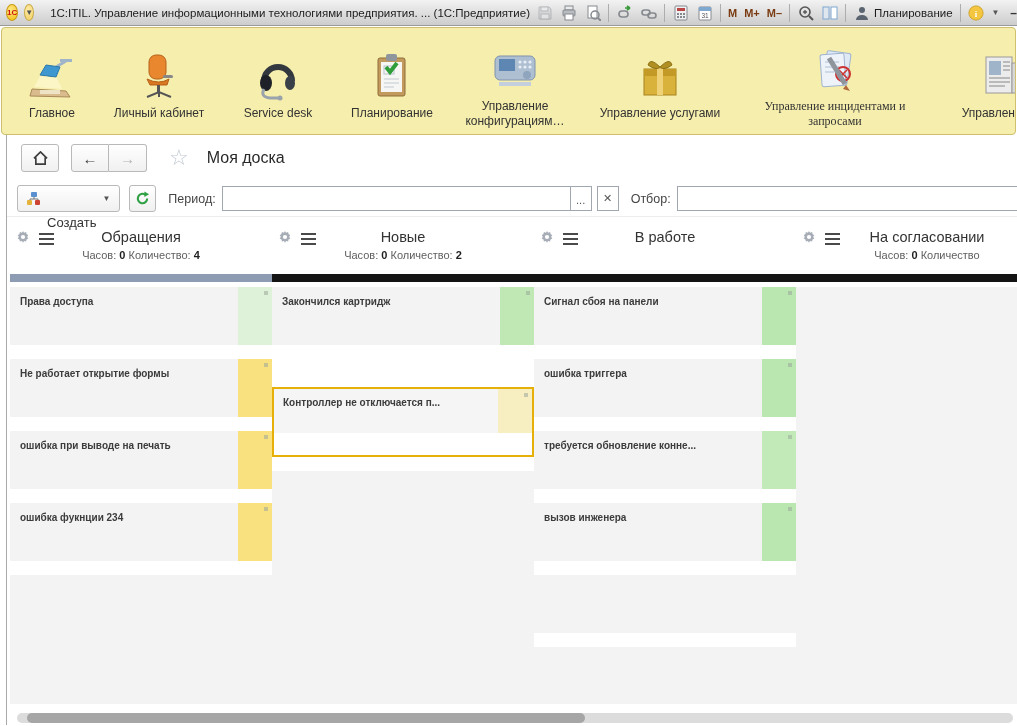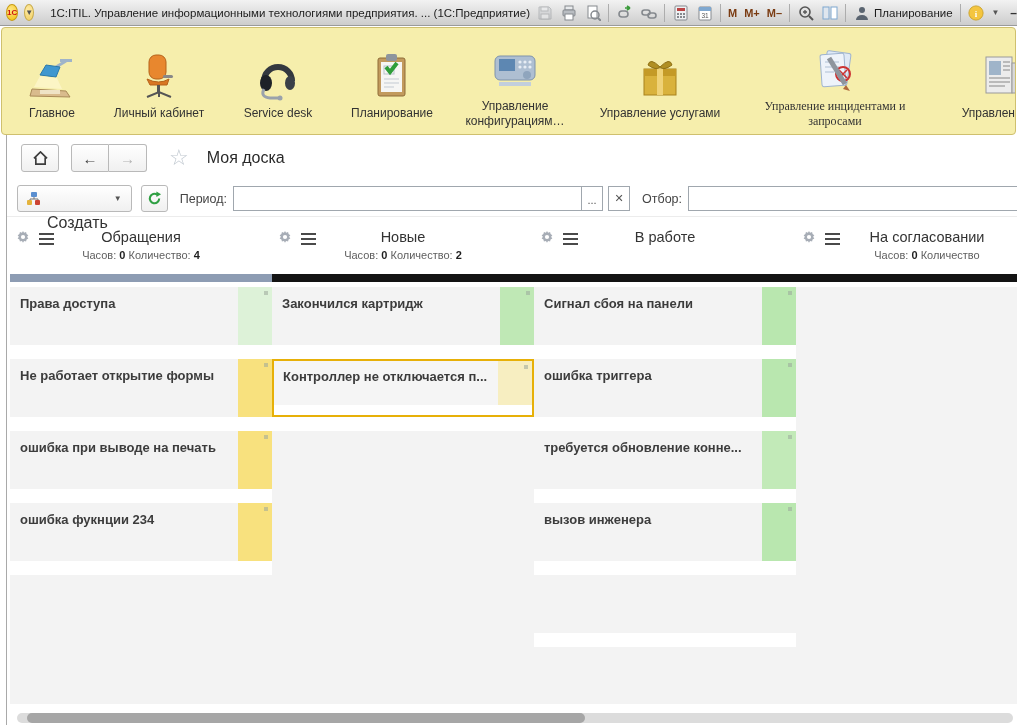--- a/index.html
+++ b/index.html
@@ -57,21 +57,21 @@
   .navgrp { display:flex; margin-left:12px; }
   .nav-back { width:38px; border-radius:3px 0 0 3px; font-size:15px; color:#3d3d3d; font-weight:bold;}
   .nav-fwd  { width:38px; border-radius:0 3px 3px 0; border-left:none; font-size:15px; color:#b3b3b3; font-weight:bold;}
   .star { font-size:22px; color:#c0c8d0; margin-left:22px; }
   .page-title { font-size:16px; color:#2a2a2a; margin-left:18px; }
 
   
   .toolbar { height:36px; display:flex; align-items:center; padding-left:10px;
              border-bottom:1px solid #ececec; }
   .create-btn { height:27px; display:flex; align-items:center; gap:6px; padding:0 9px; cursor:pointer;}
-  .create-btn .clabel { font-size:16px; color:#333;margin-top:48px; }
+  .create-btn .clabel { font-size:13px; color:#333;margin-top:48px; }
   .caret { font-size:8px; color:#555; }
   .refresh-btn { width:27px; height:27px; margin-left:9px; cursor:pointer; }
   .flabel { font-size:12.5px; color:#444; margin-left:12px; }
   .pfield { display:flex; margin-left:6px; }
   .tb-input { height:25px; border:1px solid #a0a7ae; border-right:none; width:348px;
               font-size:12px; padding:0 5px; outline:none; }
   .ell-btn { height:25px; width:22px; border:1px solid #a0a7ae; background:#fff;
              font-size:11px; color:#555; display:flex; align-items:flex-end; justify-content:center;
              padding-bottom:4px; }
   .clr-btn { height:25px; width:22px; border:1px solid #a0a7ae; background:#fff; margin-left:5px;
@@ -86,26 +86,26 @@
   .col-icons { position:absolute; left:6px; top:3px; display:flex; gap:9px; align-items:center; }
   .gear svg { width:14px; height:14px; }
   .hamb { display:flex; flex-direction:column; gap:3px; width:15px; }
   .hamb span { height:2px; background:#4a4a4a; }
   .col-title { text-align:center; font-size:14.5px; color:#333; padding-top:2px; }
   .col-stats { text-align:center; font-size:11px; color:#5f5f5f; margin-top:4px; }
   .col-stats b { color:#1f1f1f; }
   .col-bar { height:8px; margin-top:7px; }
   .col-body { height:422px; display:flex; flex-direction:column; gap:14px; padding-top:5px; }
   .card { height:58px; flex:0 0 auto; background:#f3f3f3; position:relative;
-          padding:9px 44px 0 10px; font-size:13px; font-weight:bold; color:#3c3c3c;
+          padding:9px 44px 0 10px; font-size:10px; font-weight:bold; color:#3c3c3c;
           cursor:pointer; white-space:nowrap; overflow:hidden; }
   .strip { position:absolute; right:0; top:0; bottom:0; width:34px; }
   .strip .cmark { position:absolute; top:4px; right:4px; width:4px; height:4px;
                   background:#9aa89a; opacity:.55; }
-  .card.selected { height:58px; background:#fff; border:2px solid #e7b008; padding:0; }
+  .card.selected { height:70px; background:#fff; border:2px solid #e7b008; padding:0;margin-top:28px; }
   .card.selected .sel-top { height:44px; background:#f5f5f5; position:relative;
                             padding:8px 44px 0 9px; white-space:nowrap; overflow:hidden; }
   .card.selected .strip { bottom:auto; height:44px; }
   .filler { flex:1 1 auto; background:#f3f3f3; }
 
   
   .hscroll { margin:9px 4px 0 10px; height:10px; background:#dcdcdc; border-radius:5px; position:relative; }
   .hthumb { position:absolute; left:10px; top:0; width:558px; height:10px; background:#a6a6a6; border-radius:5px; }
 </style>
 </head>

